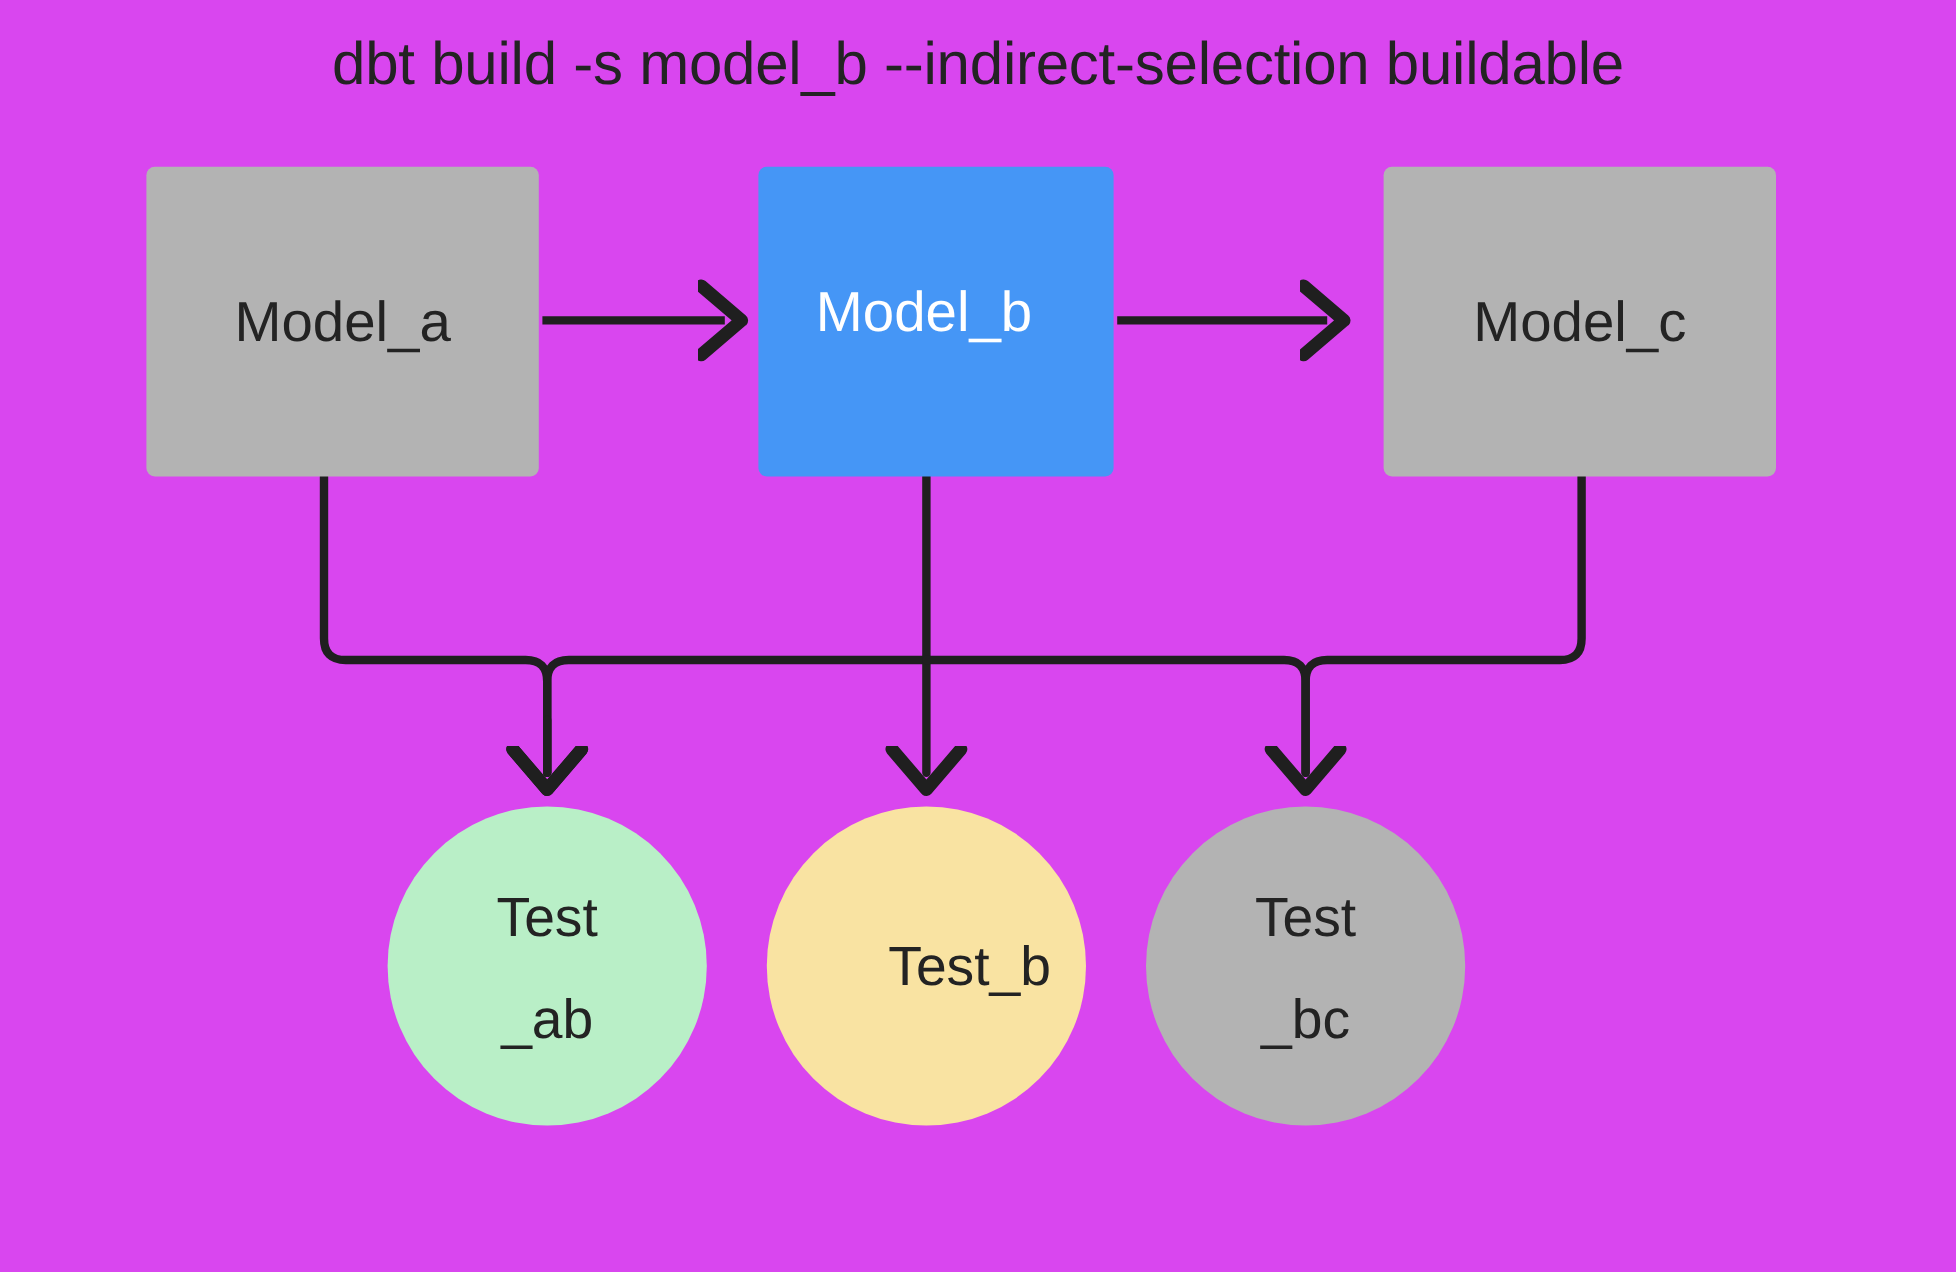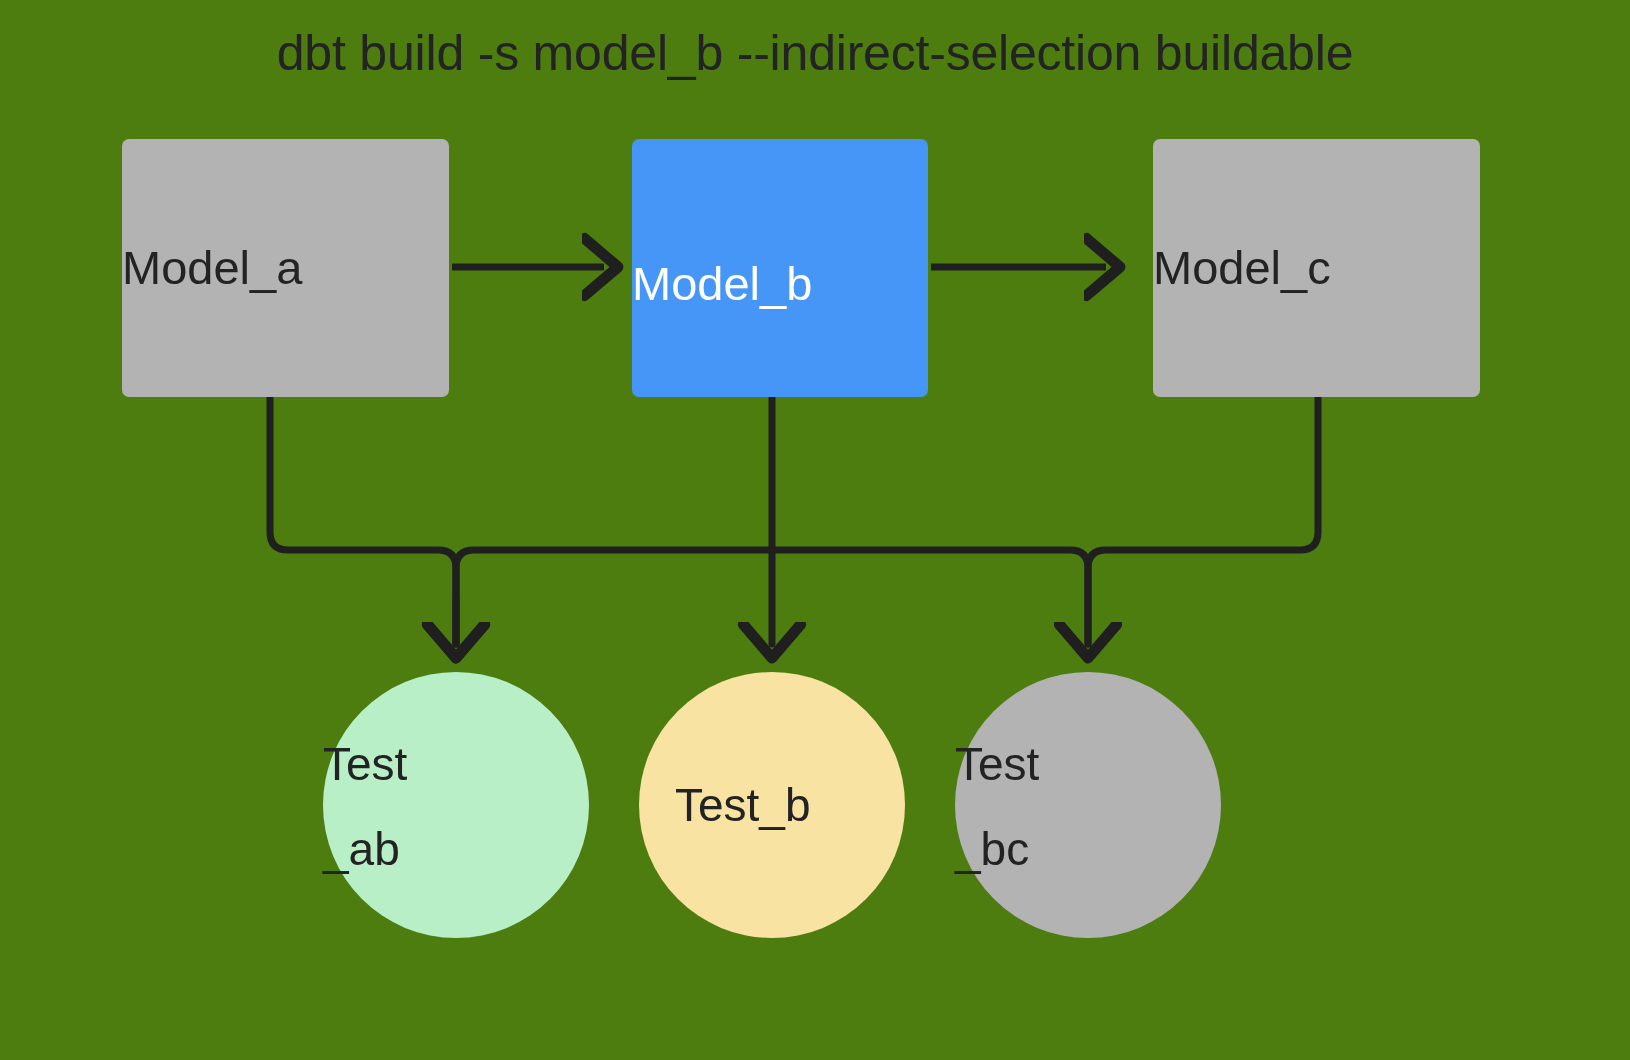--- a/index.html
+++ b/index.html
@@ -37,21 +37,21 @@
     color: #232323;
     letter-spacing: -0.2px;
     white-space: nowrap;
   }
   .node-label {
     position: absolute;
     font-family: "Liberation Sans", sans-serif;
     font-size: 46px;
     line-height: 1.0;
     color: #232323;
-    text-align: left;
+    text-align: center;
     white-space: pre-line;
     pointer-events: none;
   }
   .model-label {
     font-size: 47px;
   }
   .label-on-blue {
     color: #ffffff;
   }
   .test-label {
@@ -59,21 +59,21 @@
     line-height: 1.85;
   }
   .test-label.single-line {
     line-height: 1.0;
     padding-left: 36px;
   }
 </style>
 </head>
 <body>
 
-<div id="canvas" style="background: #4d7c0f;">
+<div id="canvas" style="background: #d946ef;">
 
   <div class="diagram-title" style="color: rgb(35, 35, 35);">dbt build -s model_b --indirect-selection buildable</div>
 
   <svg id="diagram-svg" viewBox="0 0 1630 1060">
 
     <defs>
       <marker id="arrowhead" markerWidth="14" markerHeight="14" refX="3.2" refY="5" orient="auto" markerUnits="strokeWidth">
         <path d="M 0.4,0.9 L 5.2,5 L 0.4,9.1" fill="none" stroke="#1f1f1f" stroke-width="1.55" stroke-linecap="round" stroke-linejoin="round"></path>
       </marker>
     </defs>
@@ -103,21 +103,21 @@
       <rect id="shape-model_c" x="1153" y="139" width="327" height="258" rx="7" ry="7" fill="#b3b3b3"></rect>
 
       <circle id="shape-test_ab" cx="456" cy="805" r="133" fill="#b9efc7"></circle>
       <circle id="shape-test_b" cx="772" cy="805" r="133" fill="#f9e3a2"></circle>
       <circle id="shape-test_bc" cx="1088" cy="805" r="133" fill="#b3b3b3"></circle>
     </g>
   </svg>
 
   <div class="node-label model-label" style="left: 122px; top: 244px; width: 327px; color: rgb(35, 35, 35);">Model_a</div>
 
-  <div class="node-label model-label label-on-blue" style="left: 632px; top: 260px; width: 276px; color: rgb(255, 255, 255);">Model_b</div>
+  <div class="node-label model-label label-on-blue" style="left: 632px; top: 236px; width: 276px; color: rgb(255, 255, 255);">Model_b</div>
 
   <div class="node-label model-label" style="left: 1153px; top: 244px; width: 327px; color: rgb(35, 35, 35);">Model_c</div>
 
   <div class="node-label test-label" style="left: 323px; top: 722px; width: 266px; color: rgb(35, 35, 35);">Test
 _ab</div>
 
   <div class="node-label test-label single-line" style="left: 639px; top: 782px; width: 266px; color: rgb(35, 35, 35);">Test_b</div>
 
   <div class="node-label test-label" style="left: 955px; top: 722px; width: 266px; color: rgb(35, 35, 35);">Test
 _bc</div>

